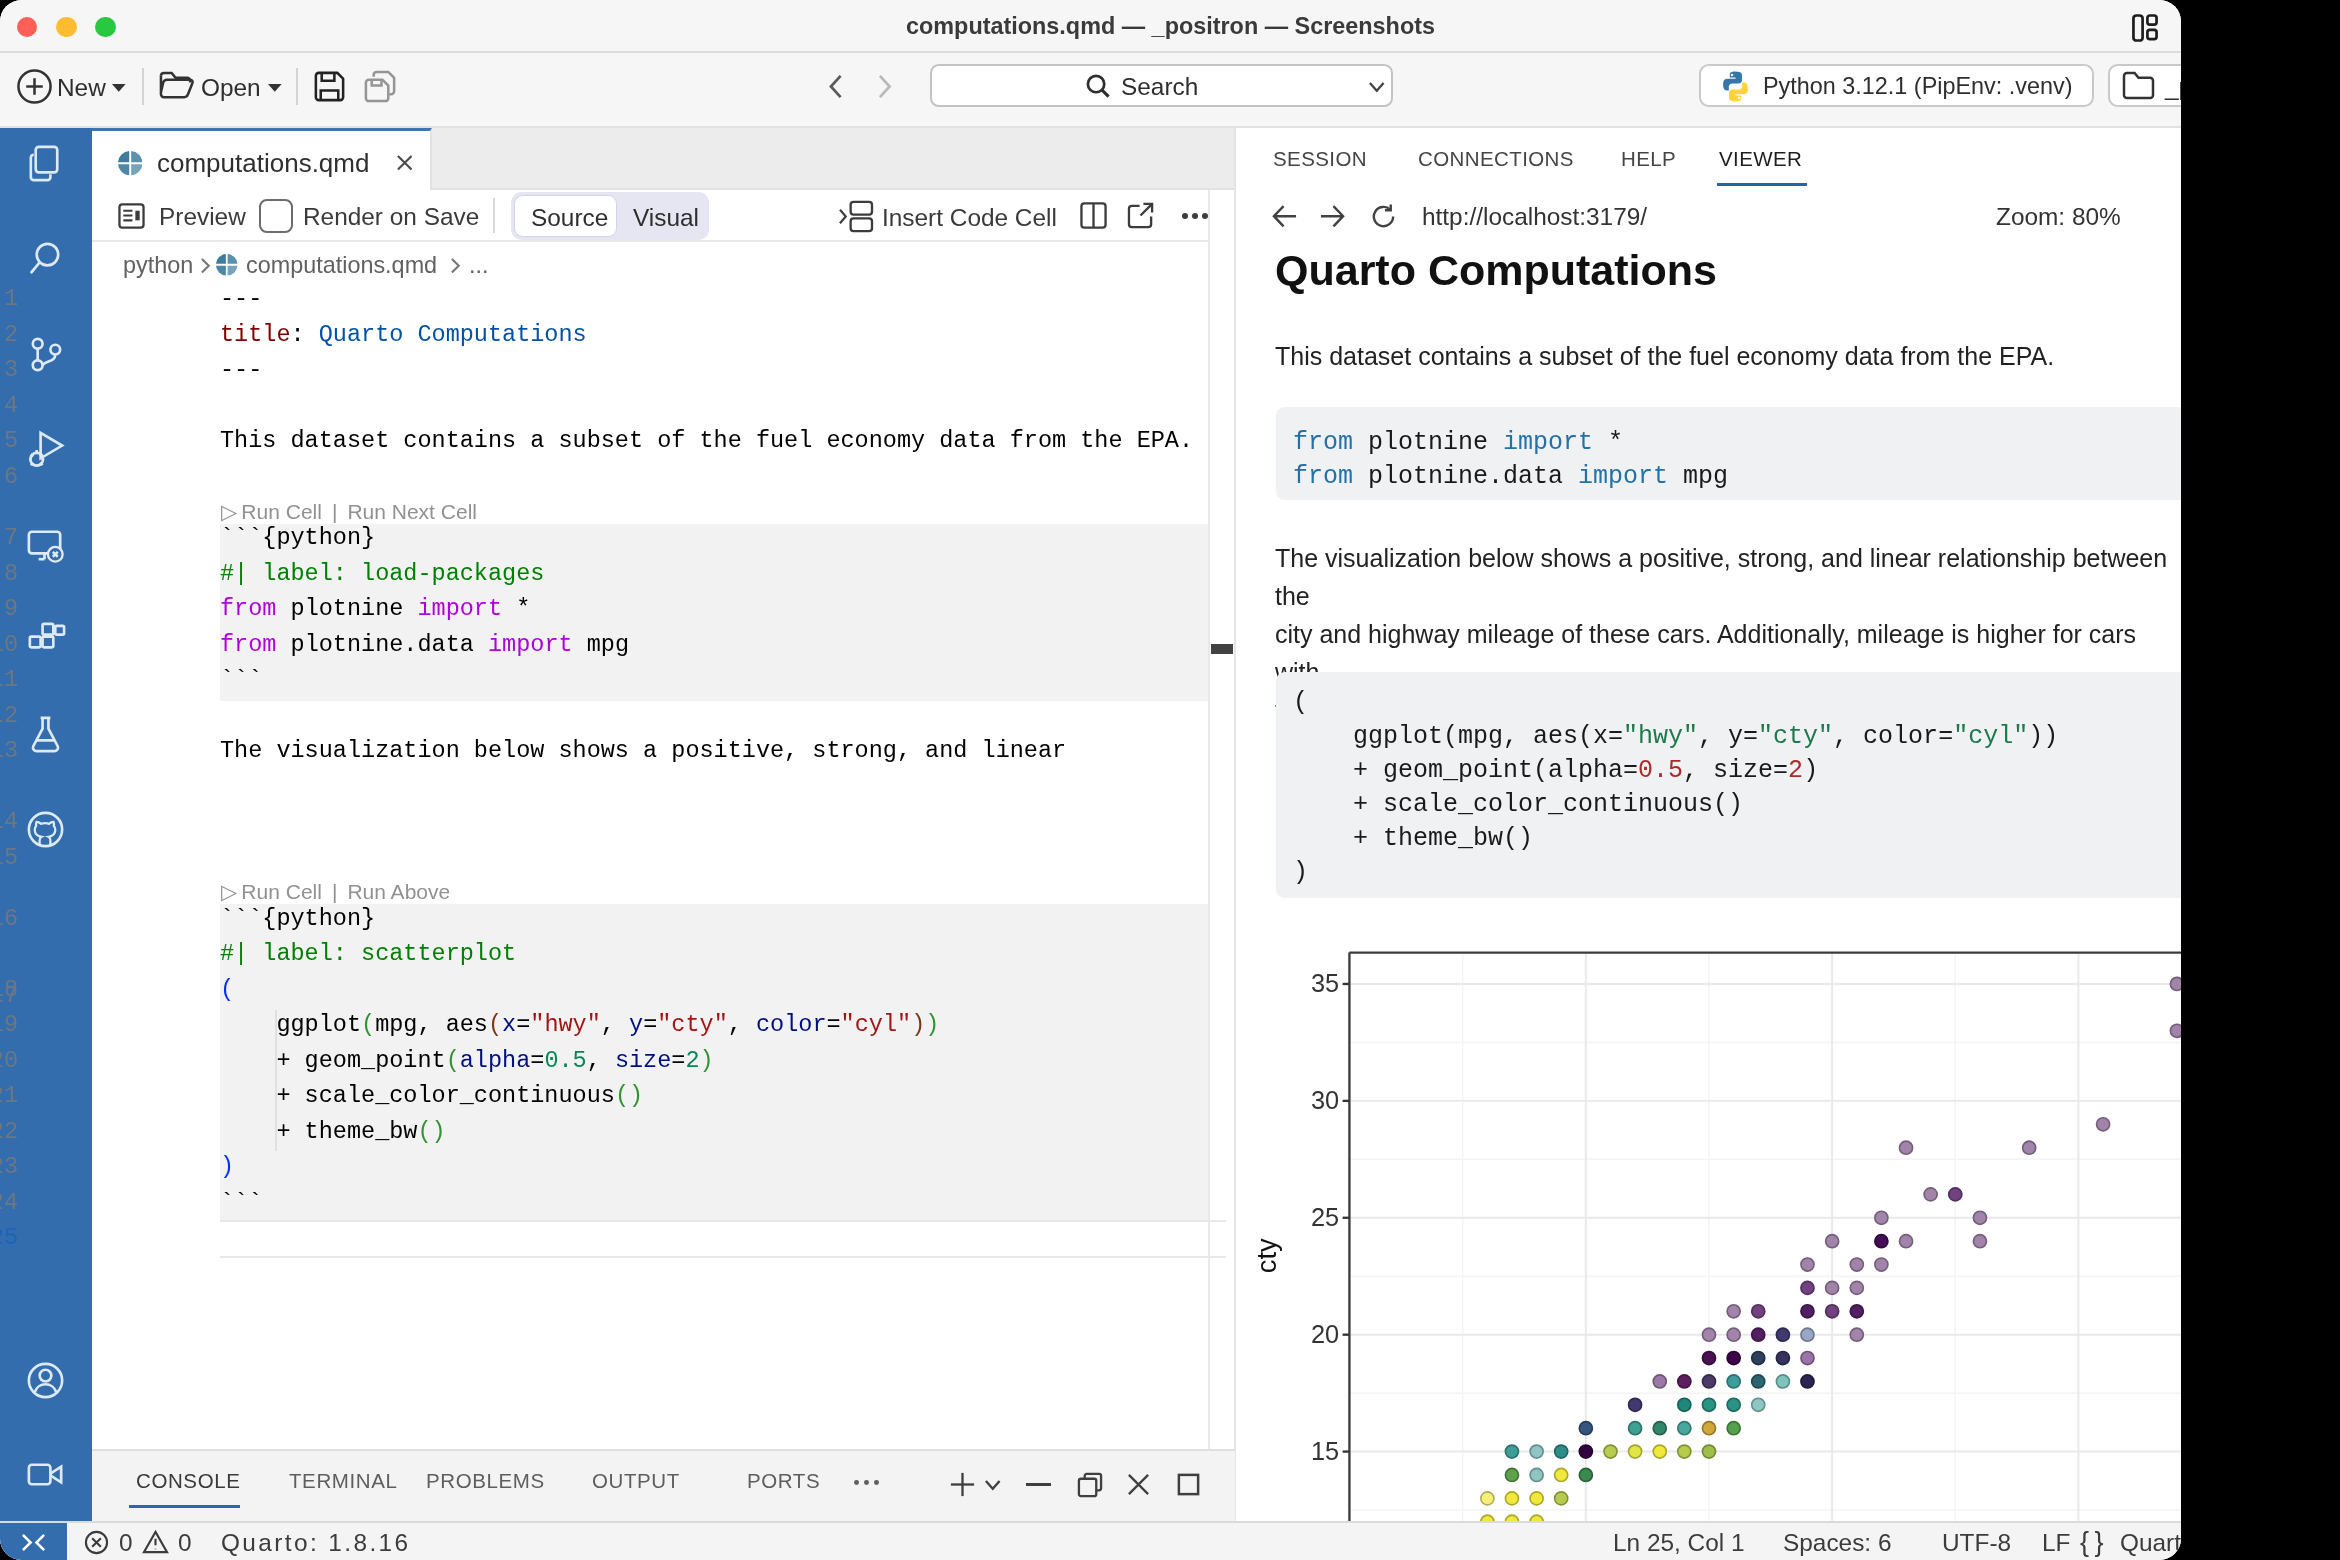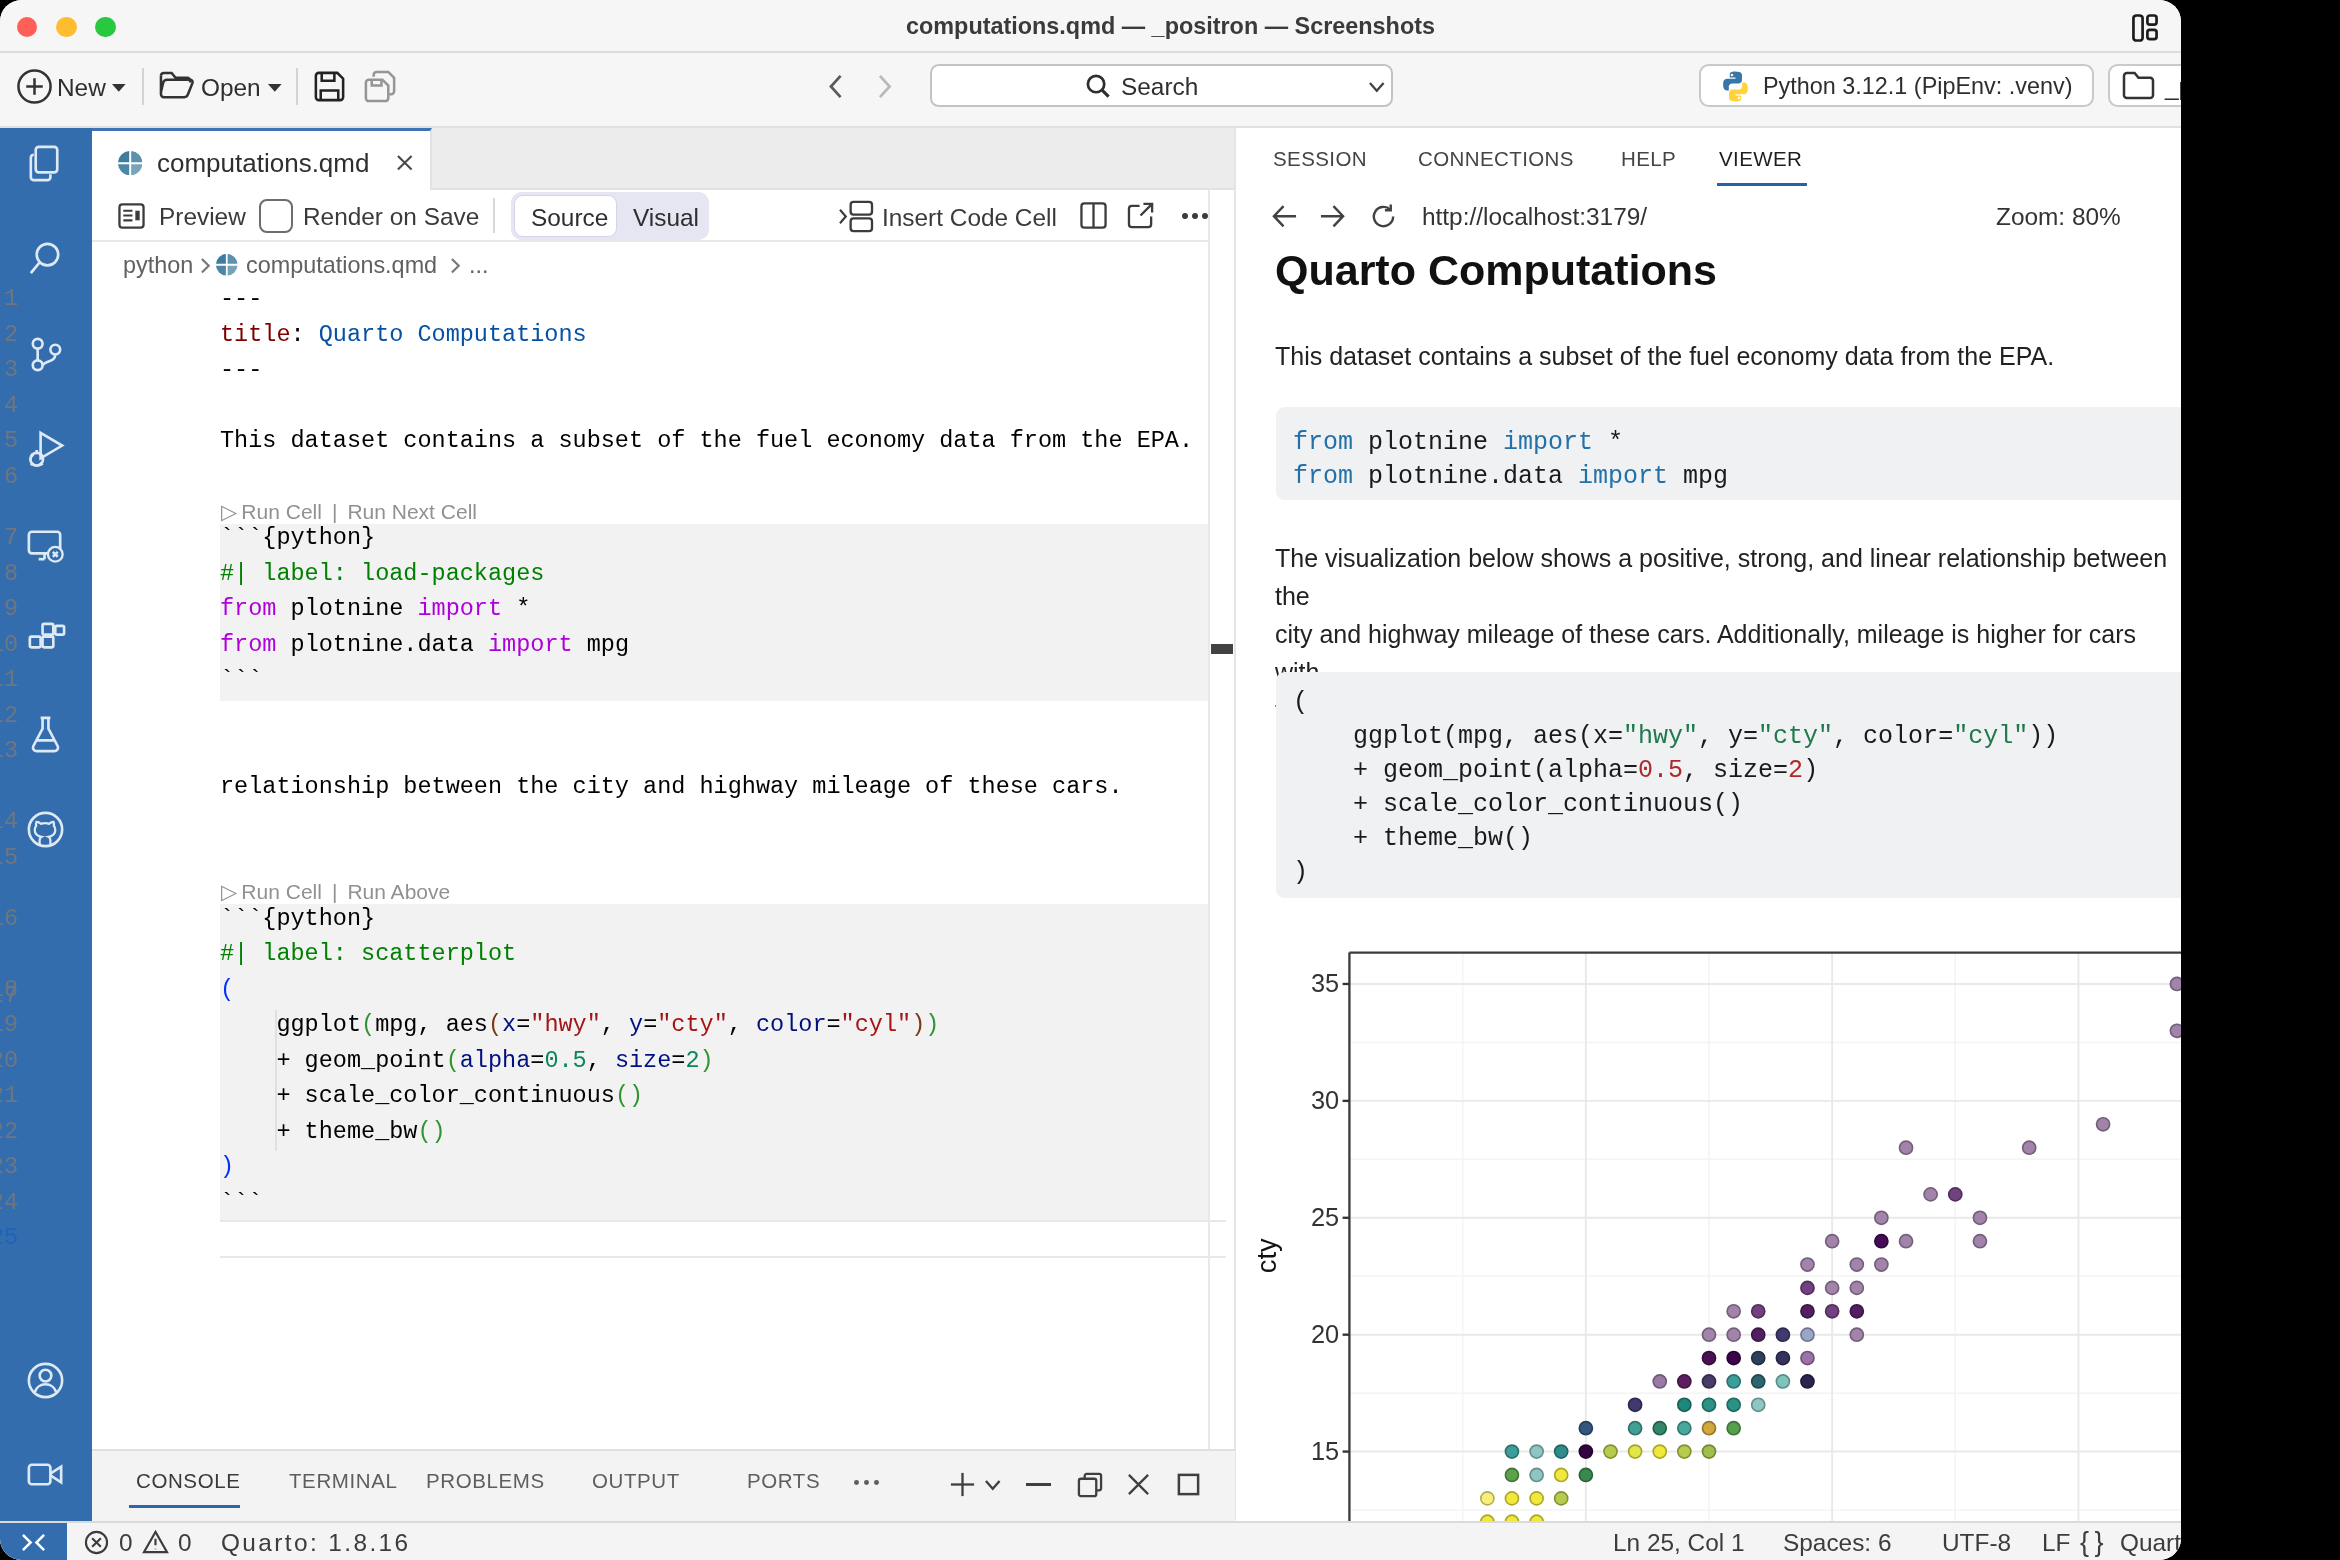--- a/index.html
+++ b/index.html
@@ -242,21 +242,21 @@
 <div class="abs mono" style="left:220px;top:285px;font-size:23.5px;color:#000">---</div>
 <div class="abs mono" style="left:220px;top:321px;font-size:23.5px;color:#000"><span style="color:#800000">title</span>: <span style="color:#0451a5">Quarto Computations</span></div>
 <div class="abs mono" style="left:220px;top:356px;font-size:23.5px;color:#000">---</div>
 <div class="abs mono" style="left:220px;top:427px;font-size:23.5px;color:#000">This dataset contains a subset of the fuel economy data from the EPA.</div>
 <div class="abs" style="left:221px;top:500px;font-size:21px;color:#919191">▷ Run Cell  |  Run Next Cell</div>
 <div class="abs mono" style="left:220px;top:524px;font-size:23.5px;color:#000">```{python}</div>
 <div class="abs mono" style="left:220px;top:560px;font-size:23.5px;color:#000"><span style="color:#008000">#| label: load-packages</span></div>
 <div class="abs mono" style="left:220px;top:595px;font-size:23.5px;color:#000"><span style="color:#af00db">from</span> plotnine <span style="color:#af00db">import</span> *</div>
 <div class="abs mono" style="left:220px;top:631px;font-size:23.5px;color:#000"><span style="color:#af00db">from</span> plotnine.data <span style="color:#af00db">import</span> mpg</div>
 <div class="abs mono" style="left:220px;top:666px;font-size:23.5px;color:#000">```</div>
-<div class="abs mono" style="left:220px;top:773px;font-size:23.5px;color:#000">relationship between the city and highway mileage of these cars.</div>
+<div class="abs mono" style="left:220px;top:737px;font-size:23.5px;color:#000">The visualization below shows a positive, strong, and linear</div>
 <div class="abs" style="left:221px;top:880px;font-size:21px;color:#919191">▷ Run Cell  |  Run Above</div>
 <div class="abs mono" style="left:220px;top:905px;font-size:23.5px;color:#000">```{python}</div>
 <div class="abs mono" style="left:220px;top:940px;font-size:23.5px;color:#000"><span style="color:#008000">#| label: scatterplot</span></div>
 <div class="abs mono" style="left:220px;top:976px;font-size:23.5px;color:#000"><span style="color:#0431fa">(</span></div>
 <div class="abs mono" style="left:220px;top:1011px;font-size:23.5px;color:#000">    ggplot<span style="color:#319331">(</span>mpg, aes<span style="color:#7b3814">(</span><span style="color:#001080">x</span>=<span style="color:#a31515">"hwy"</span>, <span style="color:#001080">y</span>=<span style="color:#a31515">"cty"</span>, <span style="color:#001080">color</span>=<span style="color:#a31515">"cyl"</span><span style="color:#7b3814">)</span><span style="color:#319331">)</span></div>
 <div class="abs mono" style="left:220px;top:1047px;font-size:23.5px;color:#000">    + geom_point<span style="color:#319331">(</span><span style="color:#001080">alpha</span>=<span style="color:#098658">0.5</span>, <span style="color:#001080">size</span>=<span style="color:#098658">2</span><span style="color:#319331">)</span></div>
 <div class="abs mono" style="left:220px;top:1082px;font-size:23.5px;color:#000">    + scale_color_continuous<span style="color:#319331">()</span></div>
 <div class="abs mono" style="left:220px;top:1118px;font-size:23.5px;color:#000">    + theme_bw<span style="color:#319331">()</span></div>
 <div class="abs mono" style="left:220px;top:1153px;font-size:23.5px;color:#000"><span style="color:#0431fa">)</span></div>
 <div class="abs mono" style="left:220px;top:1189px;font-size:23.5px;color:#000">```</div>

